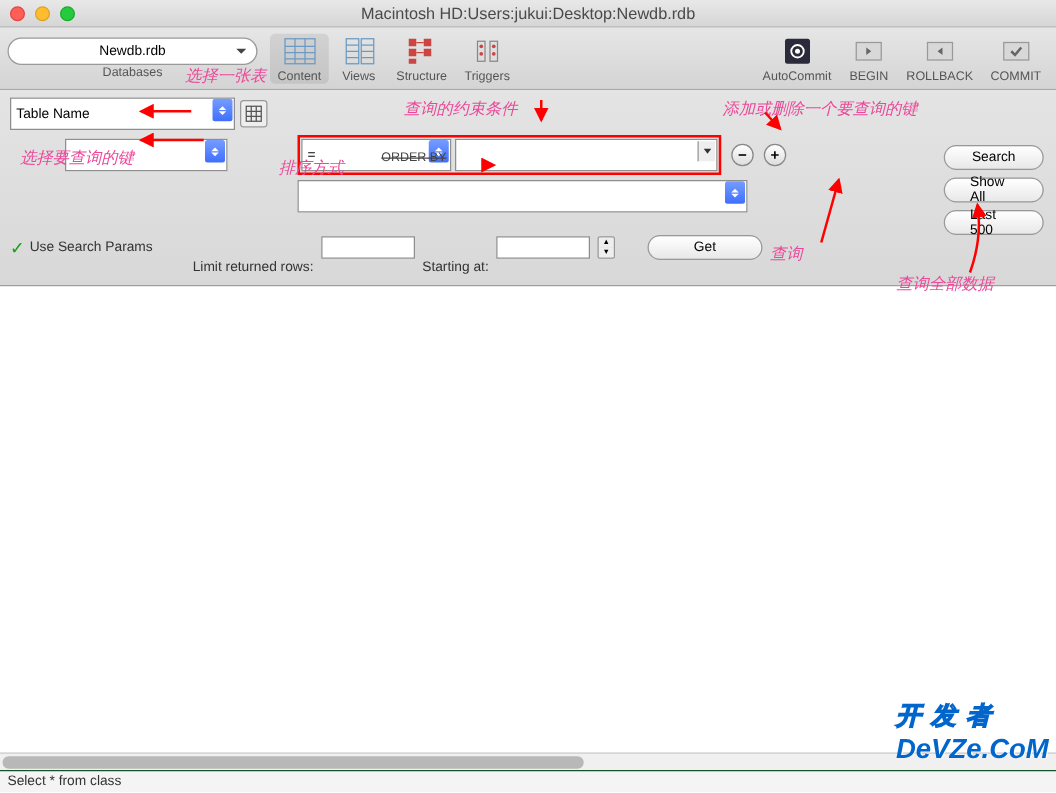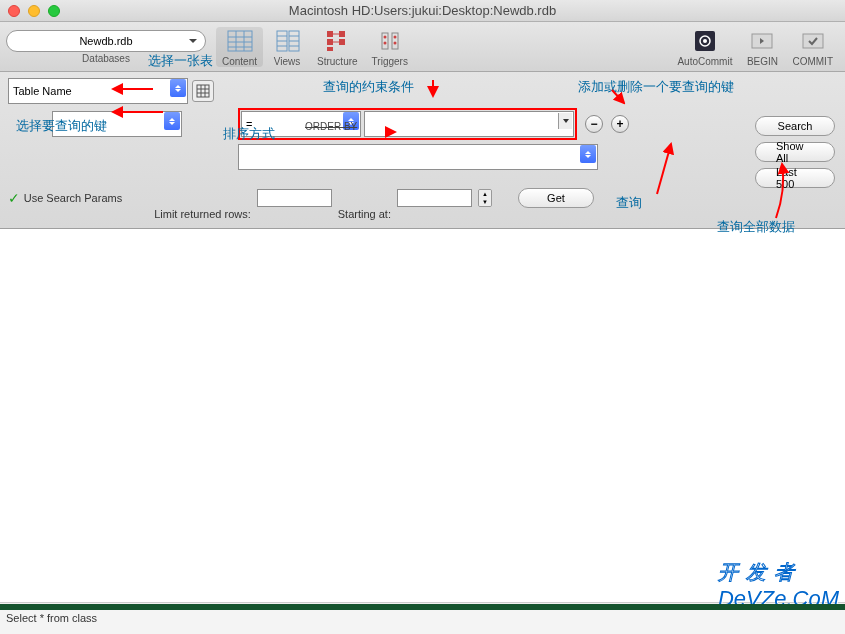--- a/index.html
+++ b/index.html
@@ -276,24 +276,25 @@
       align-items: flex-end;
     }
     .right-btns .btn { width: 80px; }
     .content-area {
       background: #fff;
       height: 410px;
       overflow: auto;
     }
     .annotation {
       position: absolute;
-      color: #0369a1;
+      color: #ec4899;
       font-size: 13px;
       font-family: sans-serif;
       pointer-events: none;
+      font-style: italic;
     }
     .red-arrow {
       position: absolute;
       pointer-events: none;
     }
     .scrollbar-h {
       position: absolute;
       bottom: 18px;
       left: 0;
       right: 0;
@@ -306,33 +307,33 @@
       margin: 2px;
       width: 55%;
       background: #b8b8b8;
       border-radius: 5px;
     }
     .footer {
       position: absolute;
       bottom: 0;
       left: 0;
       right: 0;
-      height: 30px;
+      height: 18px;
       background: #f4f4f4;
-      border-top: 6px solid #14532d;
+      border-top: 1px solid #14532d;
       font-size: 11px;
       color: #333;
       padding: 2px 6px;
     }
     .watermark {
       position: absolute;
       right: 6px;
       bottom: 22px;
       font-size: 22px;
-      font-weight: normal;
+      font-weight: bold;
       font-style: italic;
       color: #0066cc;
       text-shadow: 1px 0 #fff;
     }
     .watermark .top {
       display: block;
       font-size: 20px;
       letter-spacing: 8px;
       -webkit-text-stroke: 1px #0066cc;
       color: transparent;
@@ -443,20 +444,29 @@
     <div class="tb-label">AutoCommit</div>
   </div>
   <div class="tb-item">
     <div class="tb-icon">
       <svg width="28" height="22">
           <rect x="4" y="4" width="20" height="14" fill="#d8d8d8" stroke="#999"></rect>
           <path d="M12 8 L16 11 L12 14 Z" fill="#666"></path>
         </svg>
     </div>
     <div class="tb-label">BEGIN</div>
+  </div>
+  <div class="tb-item">
+    <div class="tb-icon">
+      <svg width="28" height="22">
+          <rect x="4" y="4" width="20" height="14" fill="#d8d8d8" stroke="#999"></rect>
+          <path d="M16 8 L12 11 L16 14 Z" fill="#666"></path>
+        </svg>
+    </div>
+    <div class="tb-label">ROLLBACK</div>
   </div>
   <div class="tb-item">
     <div class="tb-icon">
       <svg width="28" height="22">
           <rect x="4" y="4" width="20" height="14" fill="#d8d8d8" stroke="#999"></rect>
           <path d="M10 11 L13 14 L18 8" fill="none" stroke="#666" stroke-width="2"></path>
         </svg>
     </div>
     <div class="tb-label">COMMIT</div>
   </div>
@@ -513,21 +523,21 @@
     <div style="width:20px"></div>
     <span class="small-label">Limit returned rows:</span>
     <input class="text-input limit-input" value="" style="">
     <span class="small-label">Starting at:</span>
     <input class="text-input start-input" value="" style="">
     <div class="stepper">
       <div>▲</div>
       <div>▼</div>
     </div>
     <div style="width:14px"></div>
-    <div class="btn" style="width:76px">Get</div>
+    <div class="btn" style="width:92px">Get</div>
   </div>
 
   <div class="right-btns">
     <div class="btn">Search</div>
     <div class="btn">Show All</div>
     <div class="btn">Last 500</div>
   </div>
 </div>
 
 <div class="content-area"></div>

